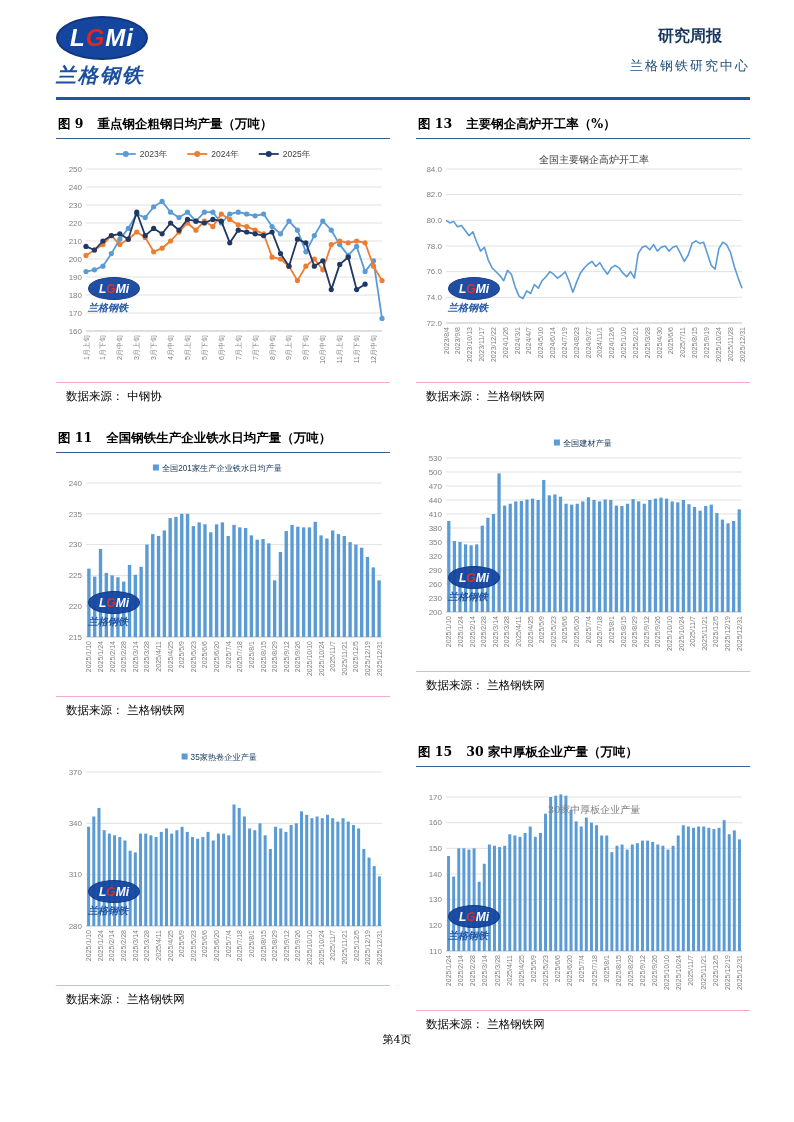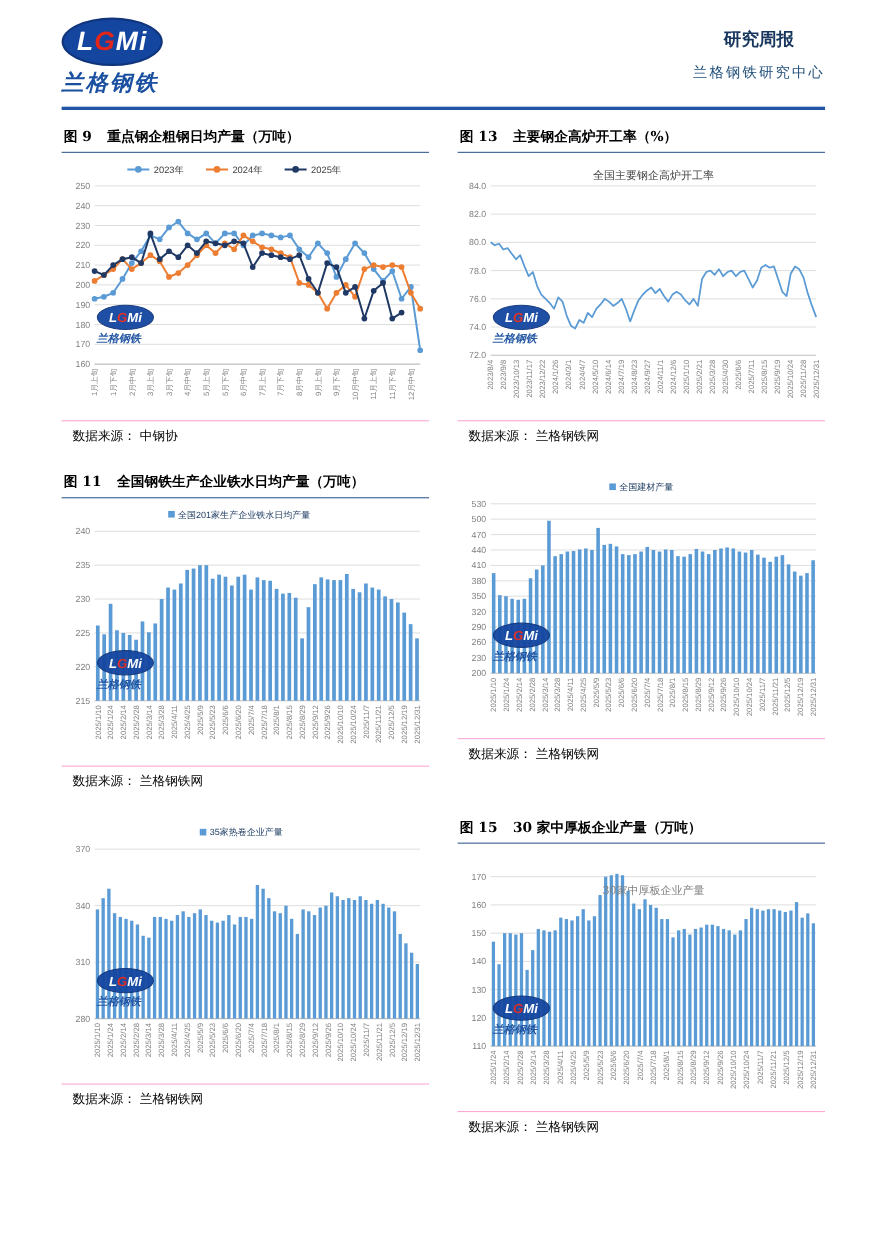--- a/index.html
+++ b/index.html
@@ -757,13 +757,14 @@
               <span>Mi</span>
             </div>
           <div class="wm-name">兰格钢铁</div>
         </div>
       </div>
       <div class="panel-source">数据来源： 兰格钢铁网</div>
     </section>
 
   </div>
 
+  <div class="footer">第4页</div>
 </div>
 
 </body></html>

